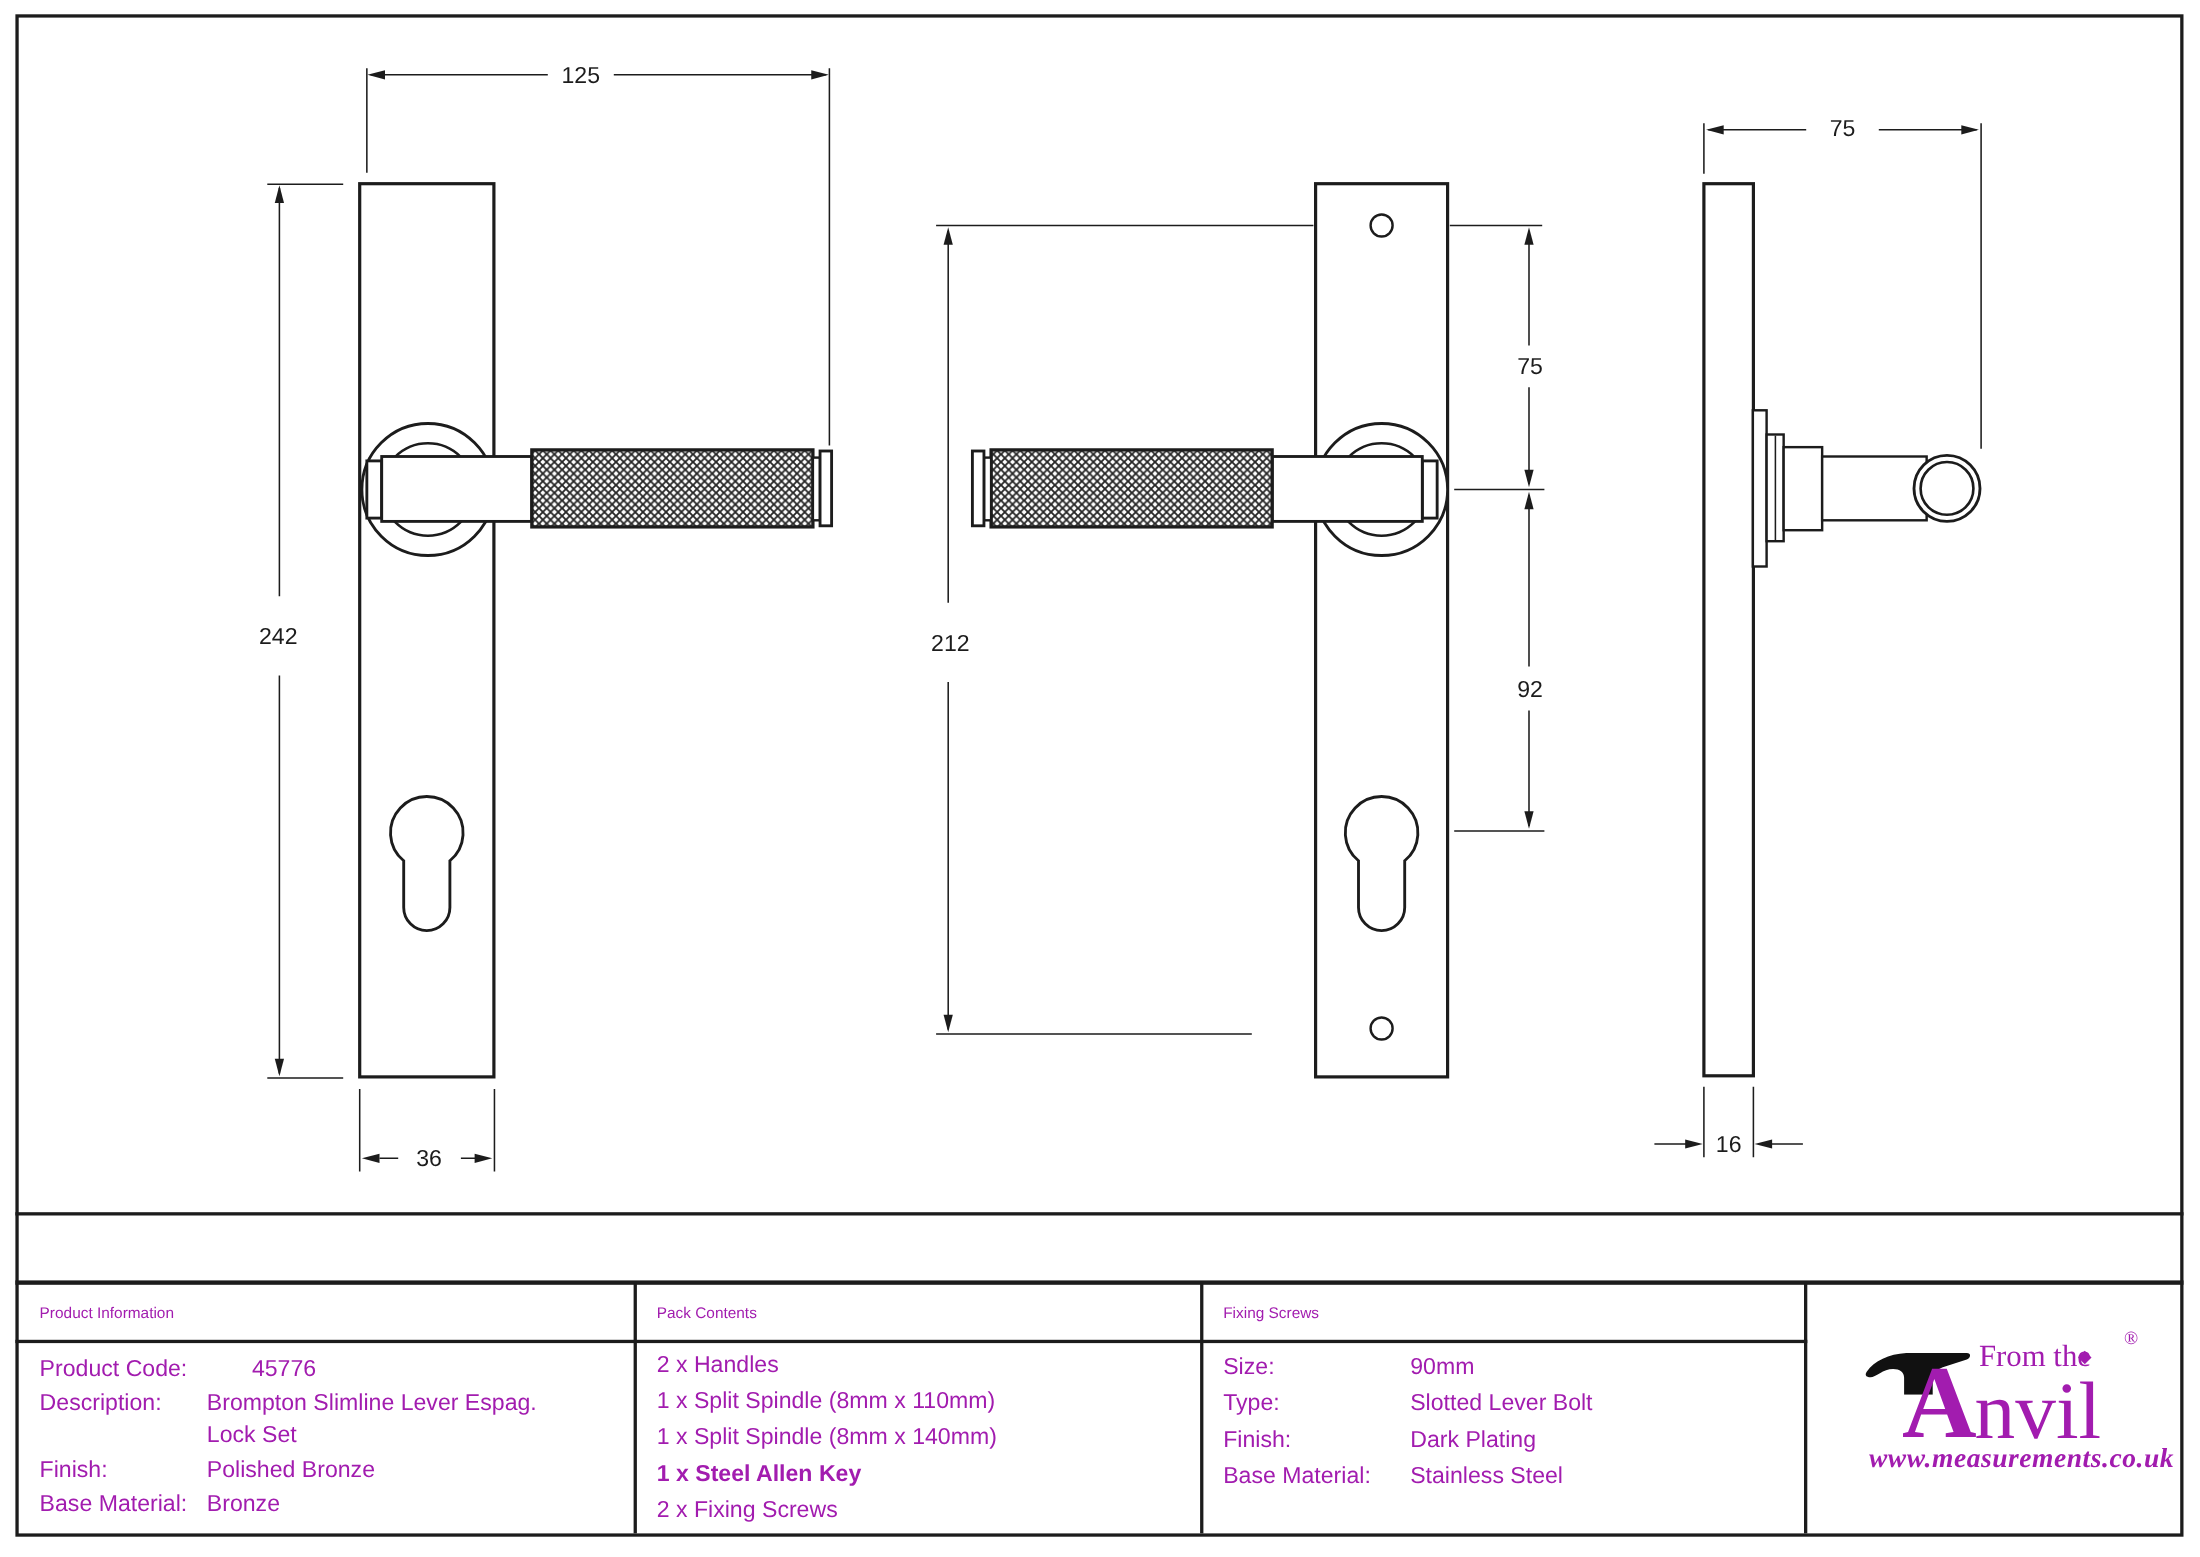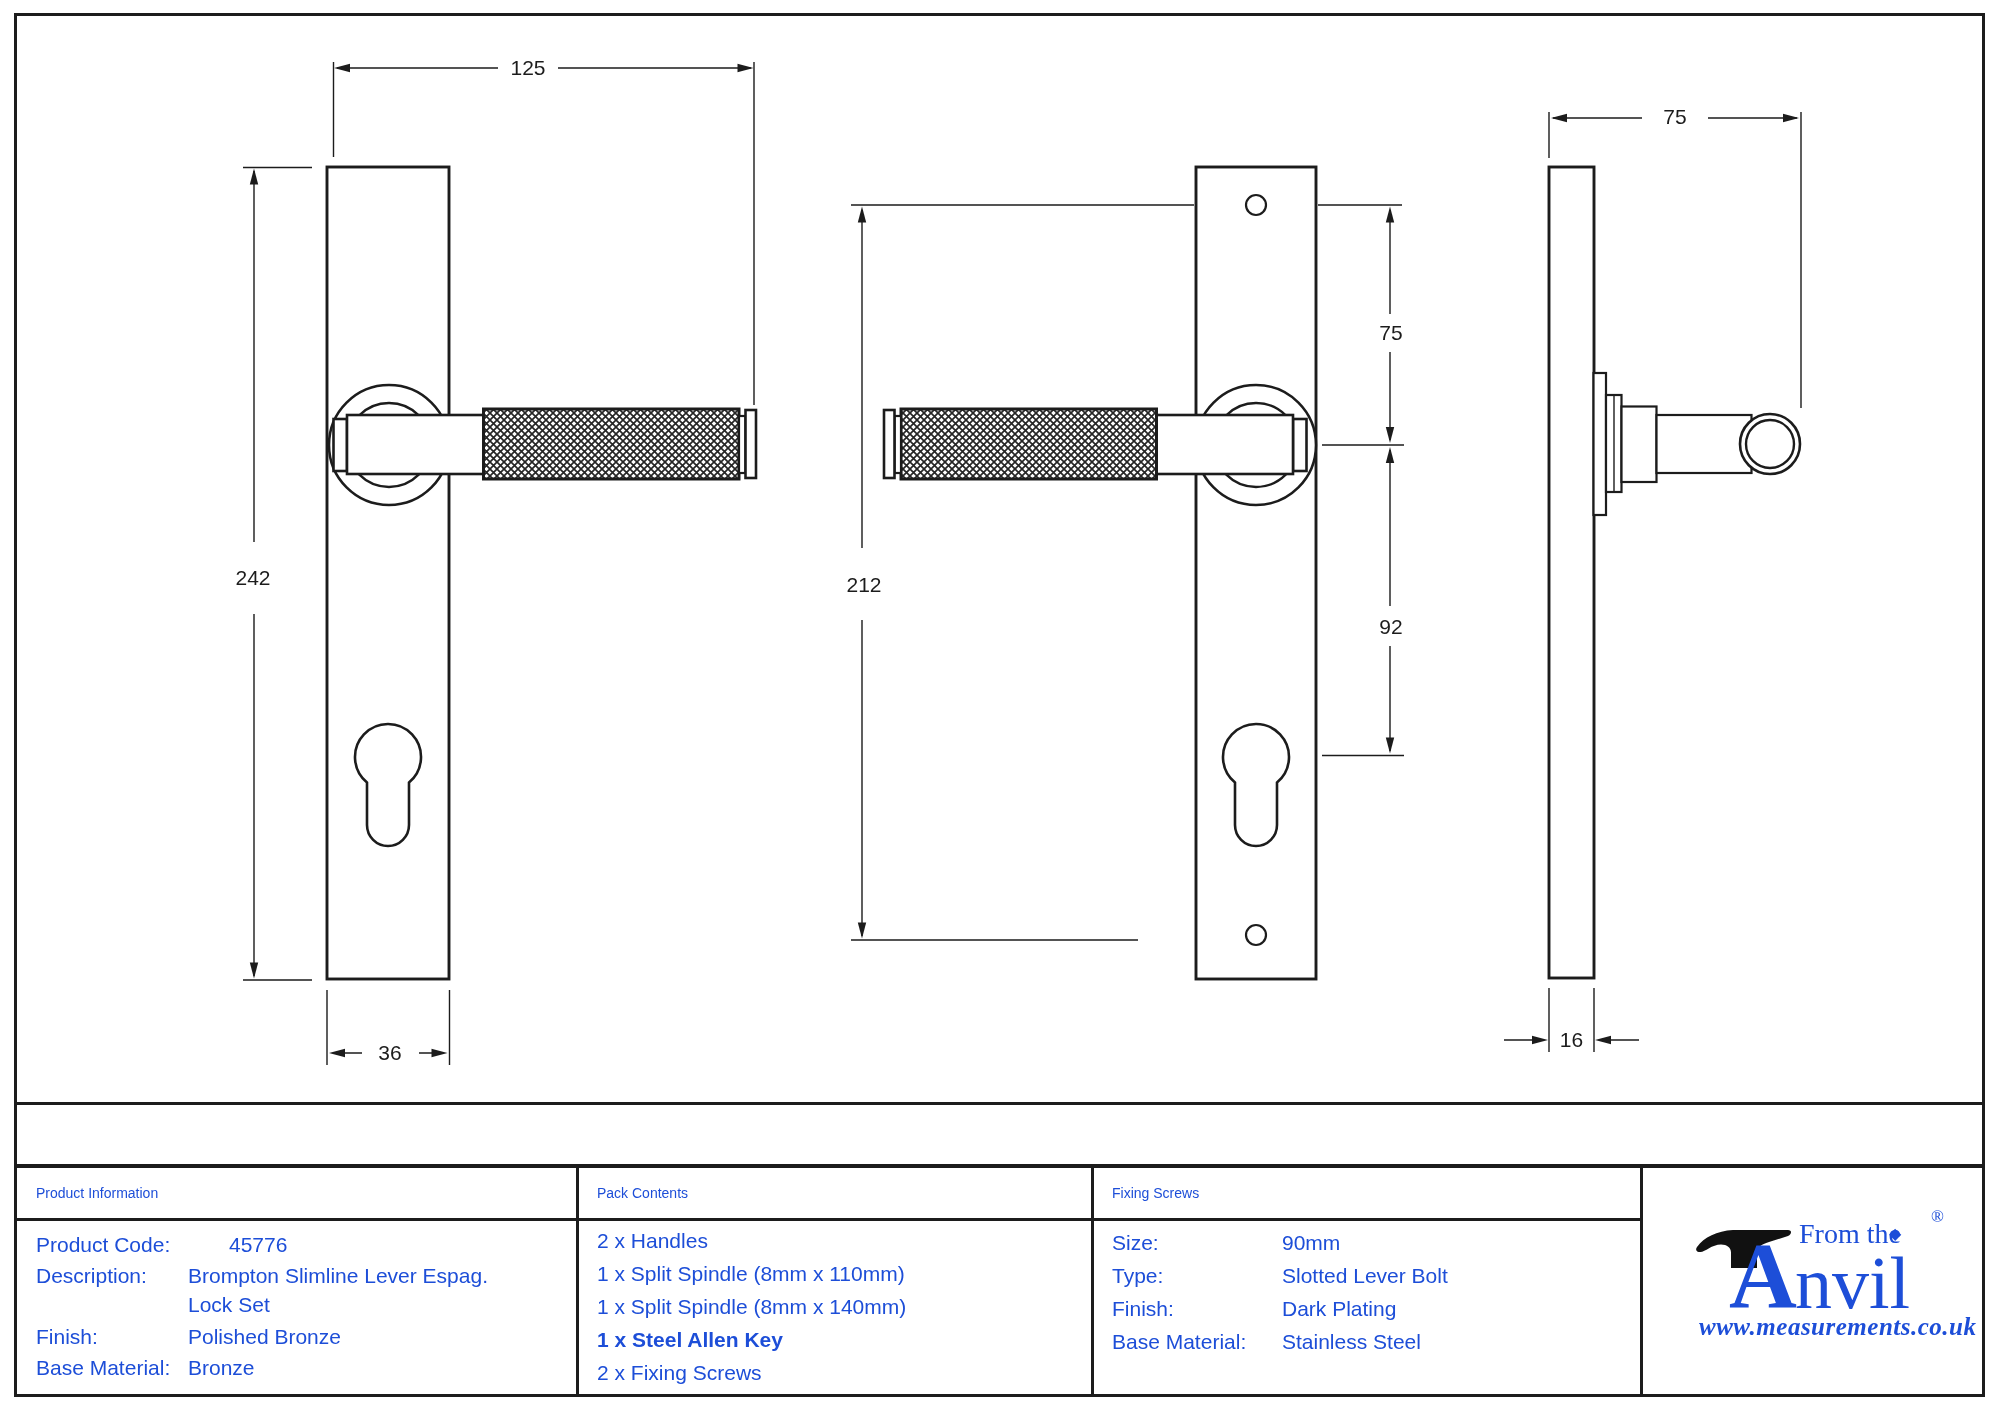--- a/index.html
+++ b/index.html
@@ -1,17 +1,17 @@
 <!DOCTYPE html>
 <html><head>
 <meta charset="utf-8">
 <style>
   html,body{margin:0;padding:0;background:#ffffff;}
   #root{position:relative;width:2000px;height:1415px;background:#ffffff;
-        font-family:"Liberation Sans",sans-serif;color:#1d4ed8;overflow:hidden;}
+        font-family:"Liberation Sans",sans-serif;color:#a21caf;overflow:hidden;}
   .abs{position:absolute;}
   .line{position:absolute;background:#1c1c1c;}
   .txt{position:absolute;font-size:21px;line-height:26px;white-space:nowrap;}
   .hdr{font-size:14px;}
   svg text{font-family:"Liberation Sans",sans-serif;font-size:21px;fill:#1c1c1c;}
   .part{fill:#ffffff;stroke:#1c1c1c;stroke-width:2.6;}
   .partthick{fill:#ffffff;stroke:#1c1c1c;stroke-width:2.9;}
   .partthin{fill:#ffffff;stroke:#1c1c1c;stroke-width:2.2;}
   .nofill{fill:none;stroke:#1c1c1c;stroke-width:2.4;}
   .dim{fill:none;stroke:#1c1c1c;stroke-width:1.4;}

